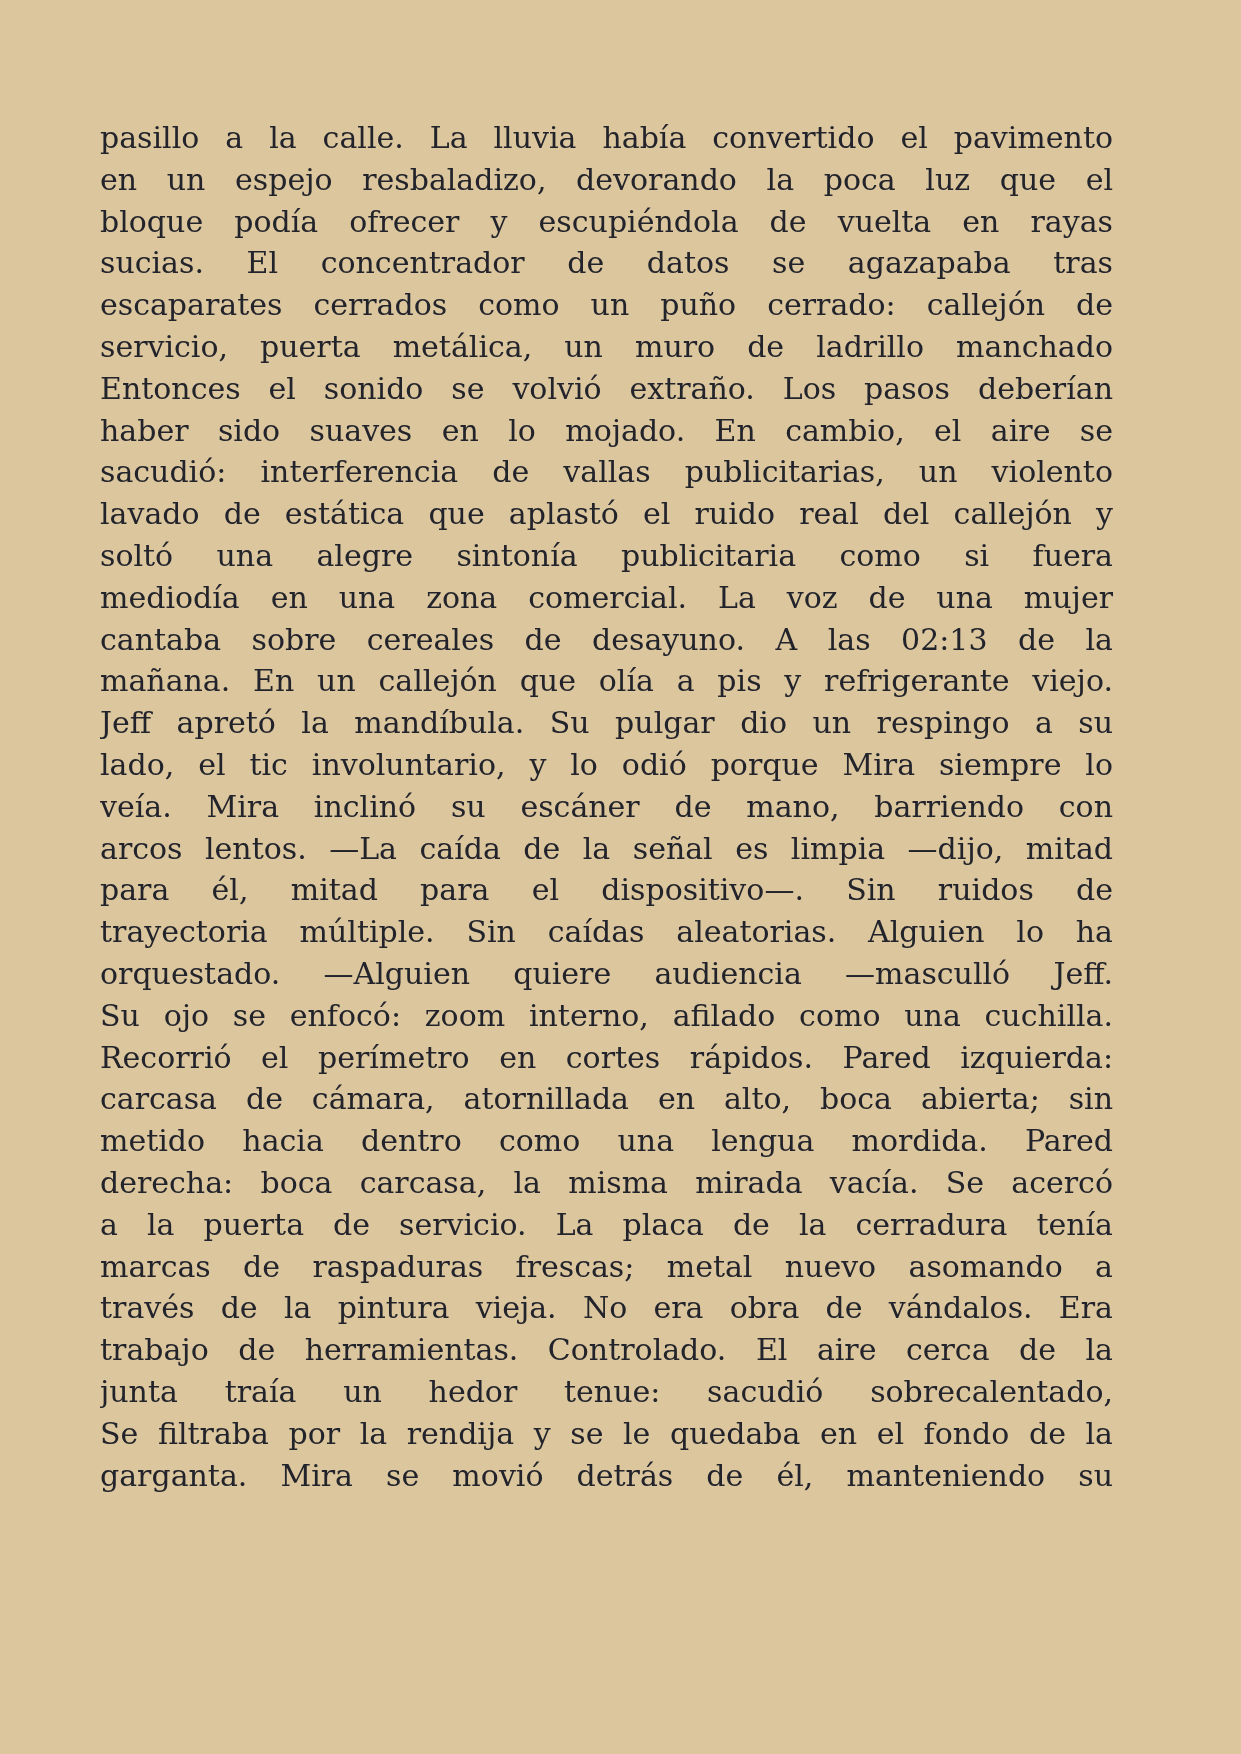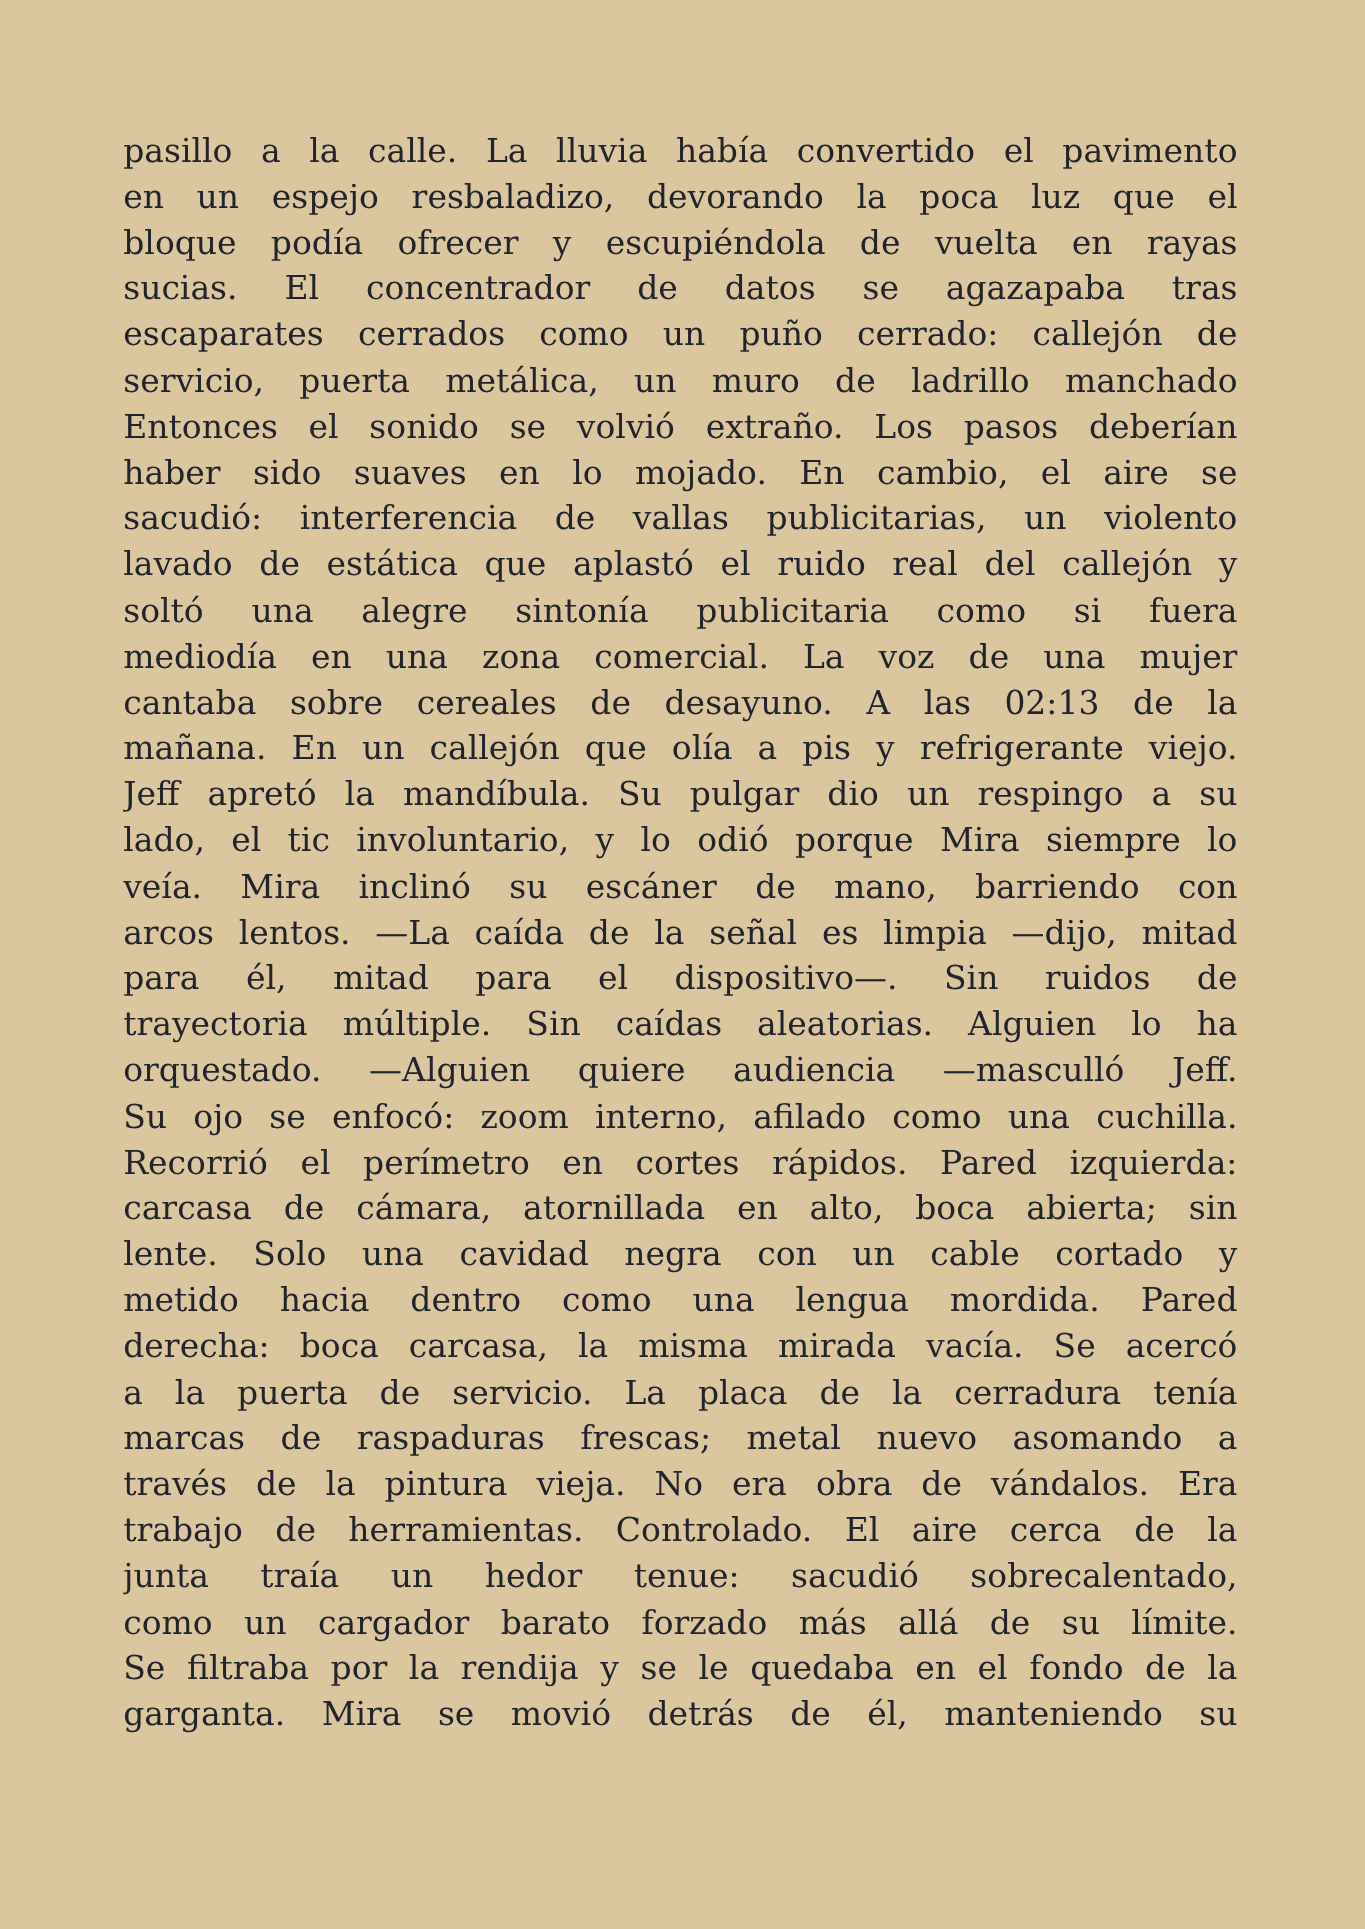--- a/index.html
+++ b/index.html
@@ -12,21 +12,21 @@
     font-family: "DejaVu Serif", serif;
   }
   .page {
     position: relative;
     width: 1241px;
     height: 1754px;
     overflow: hidden;
   }
   .text-block {
     position: absolute;
-    left: 112px;
+    left: 100px;
     top: 117px;
     width: 1013px;
     font-size: 30px;
     line-height: 41.8px;
     font-weight: normal;
     letter-spacing: 0;
   }
   .line {
     text-align: justify;
     text-align-last: justify;
@@ -58,25 +58,23 @@
       <div class="line">Jeff apretó la mandíbula. Su pulgar dio un respingo a su</div>
       <div class="line">lado, el tic involuntario, y lo odió porque Mira siempre lo</div>
       <div class="line">veía. Mira inclinó su escáner de mano, barriendo con</div>
       <div class="line">arcos lentos. —La caída de la señal es limpia —dijo, mitad</div>
       <div class="line">para él, mitad para el dispositivo—. Sin ruidos de</div>
       <div class="line">trayectoria múltiple. Sin caídas aleatorias. Alguien lo ha</div>
       <div class="line">orquestado. —Alguien quiere audiencia —masculló Jeff.</div>
       <div class="line">Su ojo se enfocó: zoom interno, afilado como una cuchilla.</div>
       <div class="line">Recorrió el perímetro en cortes rápidos. Pared izquierda:</div>
       <div class="line">carcasa de cámara, atornillada en alto, boca abierta; sin</div>
-      <div class="line">lente. Solo una cavidad negra con un cable cortado y</div>
       <div class="line">metido hacia dentro como una lengua mordida. Pared</div>
       <div class="line">derecha: boca carcasa, la misma mirada vacía. Se acercó</div>
       <div class="line">a la puerta de servicio. La placa de la cerradura tenía</div>
       <div class="line">marcas de raspaduras frescas; metal nuevo asomando a</div>
       <div class="line">través de la pintura vieja. No era obra de vándalos. Era</div>
       <div class="line">trabajo de herramientas. Controlado. El aire cerca de la</div>
       <div class="line">junta traía un hedor tenue: sacudió sobrecalentado,</div>
-      <div class="line">como un cargador barato forzado más allá de su límite.</div>
       <div class="line">Se filtraba por la rendija y se le quedaba en el fondo de la</div>
       <div class="line">garganta. Mira se movió detrás de él, manteniendo su</div>
     </div>
 </div>
 
 </body></html>

